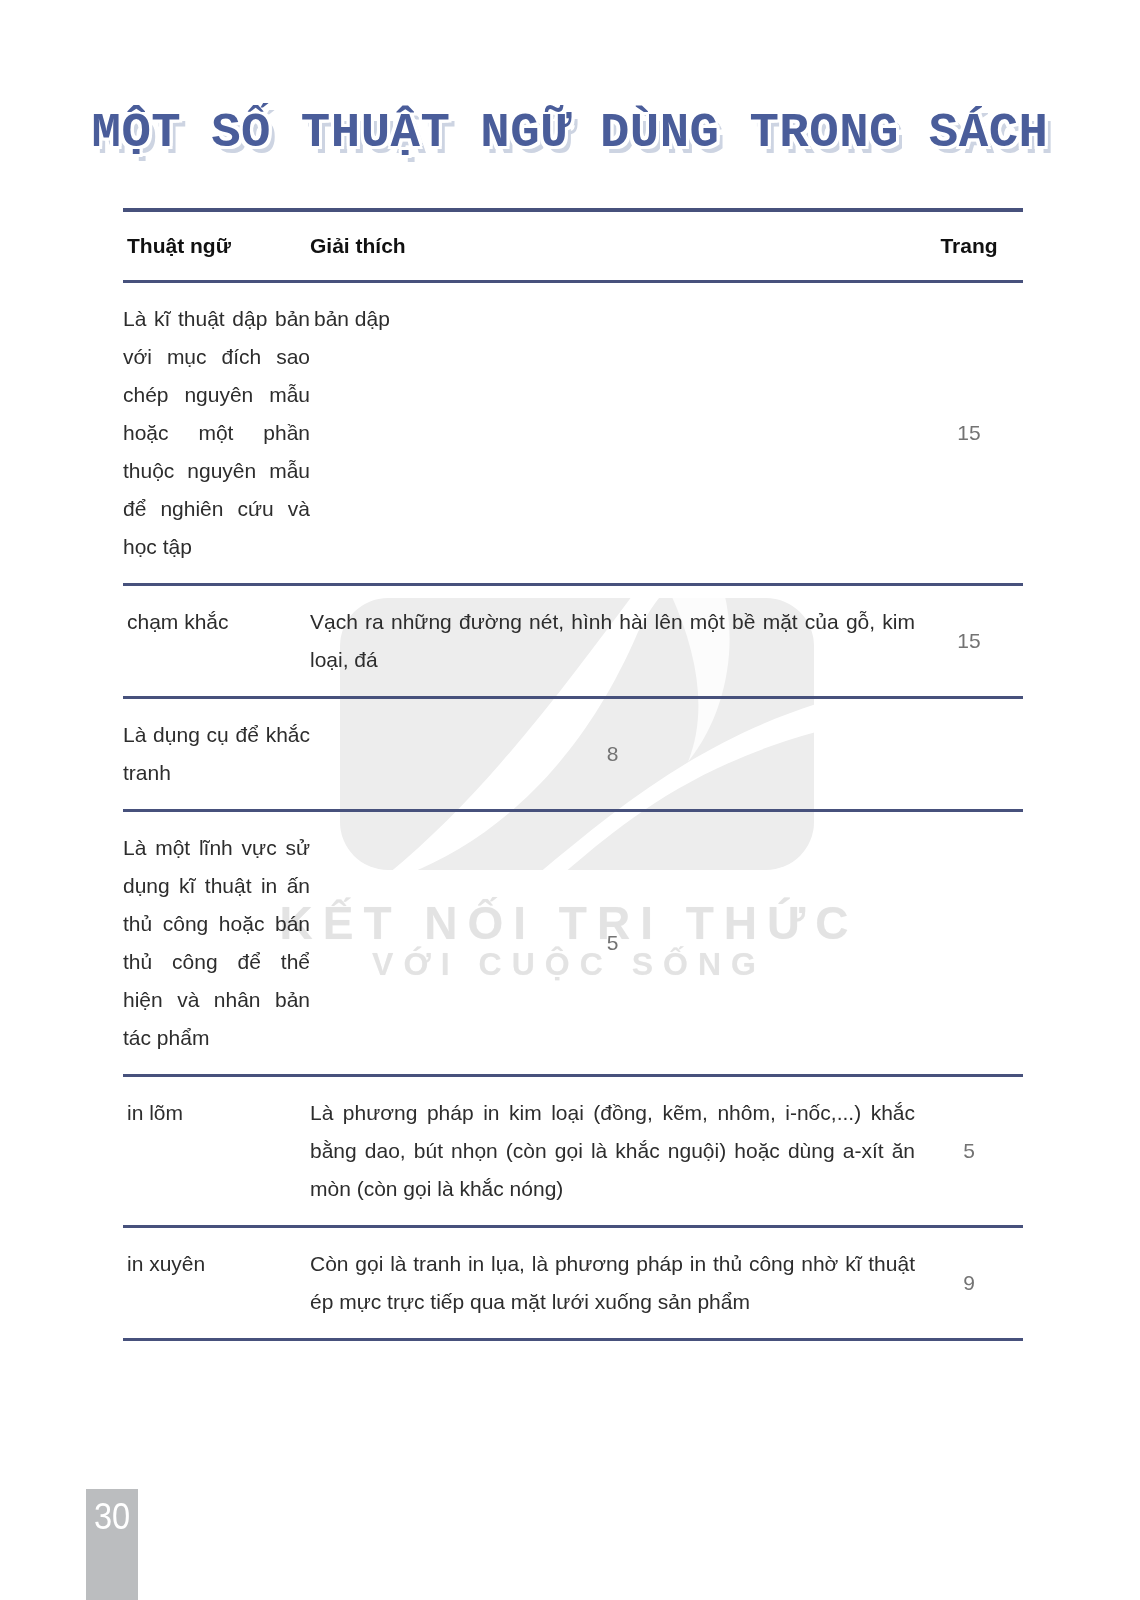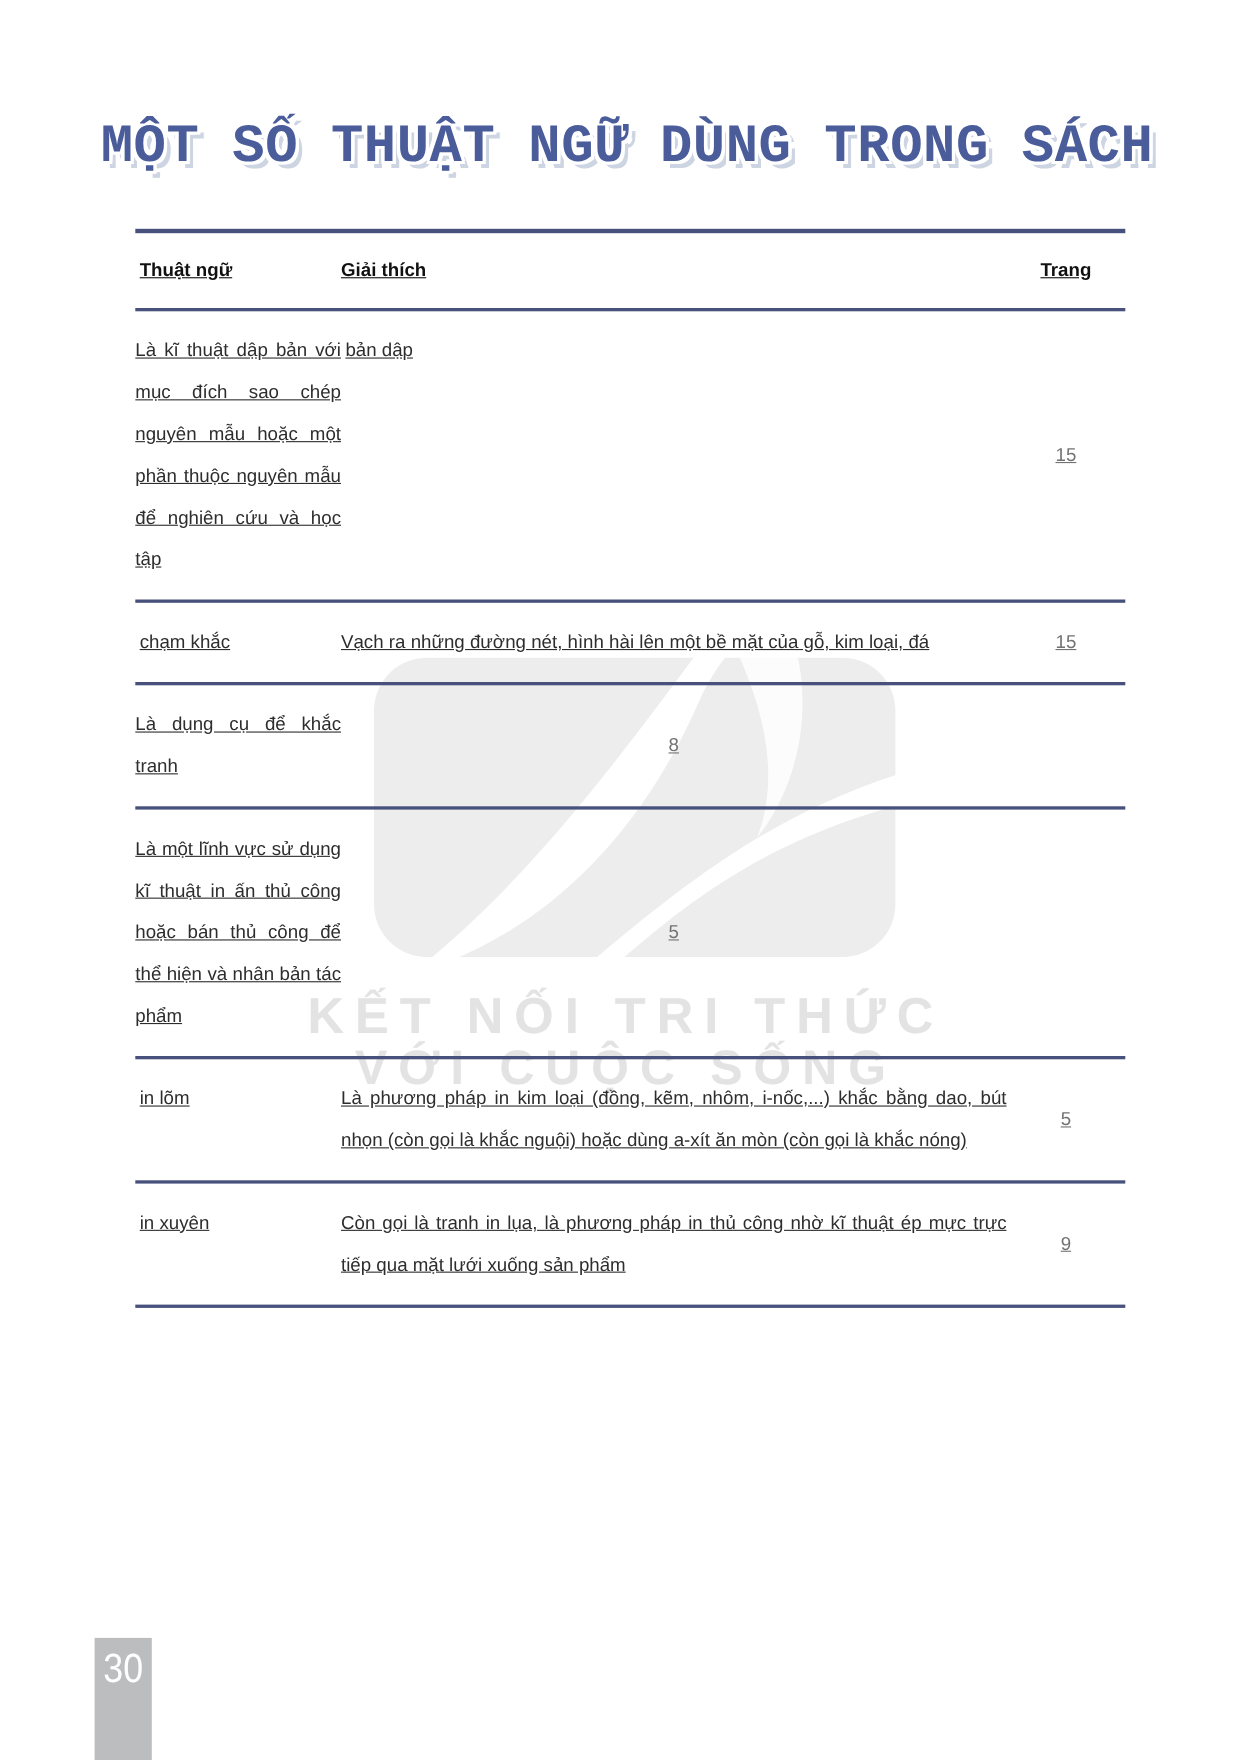--- a/index.html
+++ b/index.html
@@ -32,21 +32,21 @@
     width: 1110px;
     text-align: center;
     font-weight: bold;
     color: #e3e3e3;
     letter-spacing: 10px;
     text-shadow: 0 0 1px #f4f4f4;
     white-space: nowrap;
     padding-left: 14px;
   }
   .wm-text-1 { top: 896px; font-size: 46px; }
-  .wm-text-2 { top: 946px; font-size: 44px; }
+  .wm-text-2 { top: 946px; font-size: 32px; }
 
   
   .title {
     position: absolute;
     top: 104px;
     left: 0;
     width: 1140px;
     text-align: center;
     font-size: 49px;
     line-height: 58px;
@@ -79,25 +79,24 @@
     display: grid;
     grid-template-columns: 187px 605px 108px;
     border-bottom: 3px solid #47517c;
   }
   .g-header {
     align-items: center;
     height: 68px;
   }
   .g-header .cell { padding-top: 0; padding-bottom: 0; }
   .cell {
-    font-size: 17px;
+    font-size: 21px;
     line-height: 38px;
     padding-top: 17px;
     padding-bottom: 17px;
-    text-decoration: underline;
   }
   .cell-term {
     padding-left: 4px;
     white-space: pre-line;
     color: #2d2d2d;
   }
   .cell-expl {
     text-align: justify;
     color: #2d2d2d;
   }

